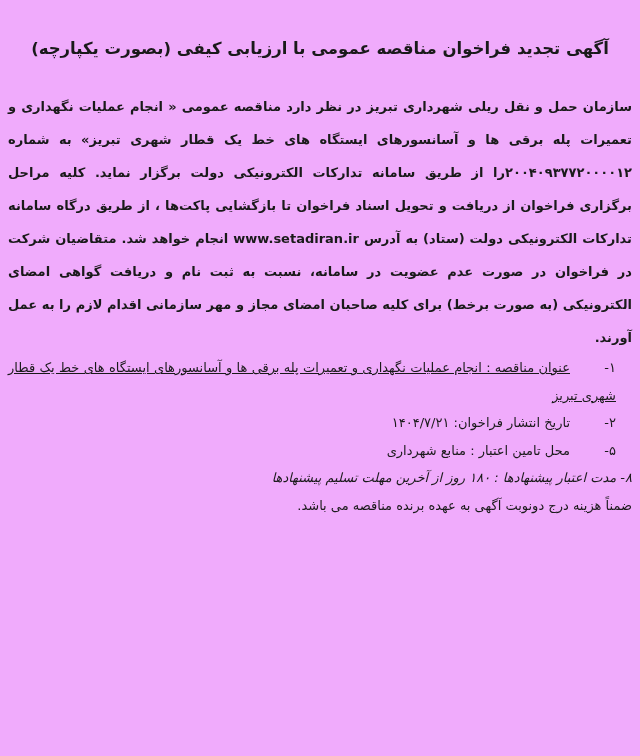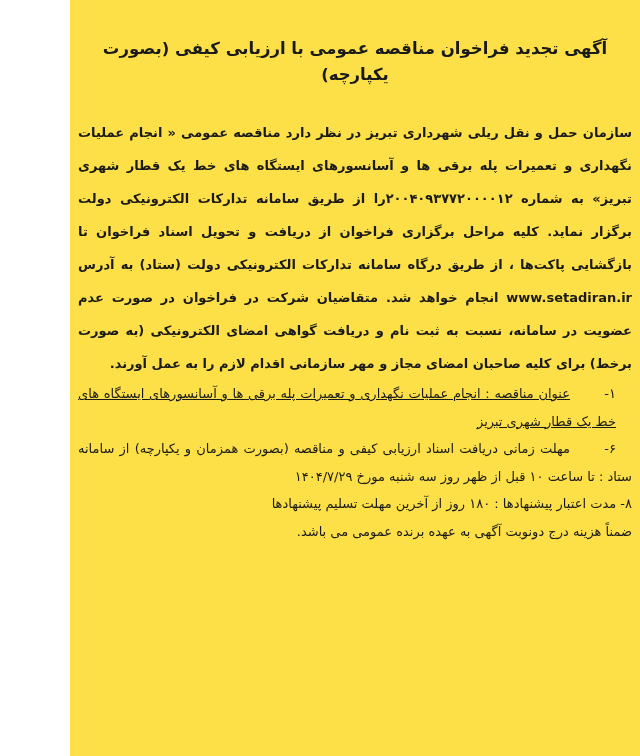--- a/index.html
+++ b/index.html
@@ -3,23 +3,23 @@
 <meta charset="utf-8">
 <style>
   html, body {
     margin: 0;
     padding: 0;
     background: #ffffff;
   }
   .page {
     position: relative;
     box-sizing: border-box;
-    width: 570px;
+    width: 640px;
     height: 756px;
-    background: #fde047;
+    background: #f0abfc;
     color: #1a1a1a;
     direction: rtl;
     padding: 36px 8px 0 8px;
     overflow: hidden;
     font-family: "DejaVu Sans", sans-serif;
     font-size: 13px;
   }
   .title {
     font-size: 16.5px;
     font-weight: bold;
@@ -46,20 +46,21 @@
     text-indent: 16px;
   }
   
   .item.hang {
     padding-right: 16px;
     text-decoration: underline;
   }
   
   .item.flush {
     text-indent: 0;
+    font-style: italic;
   }
   .item .num {
     display: inline-block;
     width: 46px;
     text-indent: 0;
   }
   .footer-note {
     text-align: right;
     line-height: 27.5px;
     margin: 0;
@@ -68,18 +69,19 @@
 </head>
 <body>
 
 <div class="page">
   <h1 class="title">آگهی تجدید فراخوان مناقصه عمومی با ارزیابی کیفی (بصورت یکپارچه)</h1>
 
   <p class="intro">سازمان حمل و نقل ریلی شهرداری تبریز در نظر دارد مناقصه عمومی « انجام عملیات نگهداری و تعمیرات پله برقی ها و آسانسورهای ایستگاه های خط یک قطار شهری تبریز» به شماره ۲۰۰۴۰۹۳۷۷۲۰۰۰۰۱۲را از طریق سامانه تدارکات الکترونیکی دولت برگزار نماید. کلیه مراحل برگزاری فراخوان از دریافت و تحویل اسناد فراخوان تا بازگشایی پاکت‌ها ، از طریق درگاه سامانه تدارکات الکترونیکی دولت (ستاد) به آدرس www.setadiran.ir انجام خواهد شد. متقاضیان شرکت در فراخوان در صورت عدم عضویت در سامانه، نسبت به ثبت نام و دریافت گواهی امضای الکترونیکی (به صورت برخط) برای کلیه صاحبان امضای مجاز و مهر سازمانی اقدام لازم را به عمل آورند.</p>
 
   <div class="items">
       <p class="item hang"><span class="num">۱-</span>عنوان مناقصه : انجام عملیات نگهداری و تعمیرات پله برقی ها و آسانسورهای ایستگاه های خط یک قطار شهری تبریز</p>
-      <p class="item tab"><span class="num">۶-</span>مهلت زمانی دریافت اسناد ارزیابی کیفی و مناقصه (بصورت همزمان و یکپارچه) از سامانه ستاد : تا ساعت ۱۰ قبل از ظهر روز سه شنبه مورخ ۱۴۰۴/۷/۲۹</p>
+      <p class="item tab"><span class="num">۲-</span>تاریخ انتشار فراخوان: ۱۴۰۴/۷/۲۱</p>
+      <p class="item tab"><span class="num">۵-</span>محل تامین اعتبار : منابع شهرداری</p>
       <p class="item flush">۸- مدت اعتبار پیشنهادها : ۱۸۰ روز از آخرین مهلت تسلیم پیشنهادها</p>
     </div>
 
-  <p class="footer-note">ضمناً هزینه درج دونوبت آگهی به عهده برنده عمومی می باشد.</p>
+  <p class="footer-note">ضمناً هزینه درج دونوبت آگهی به عهده برنده مناقصه می باشد.</p>
 </div>
 
 </body></html>

